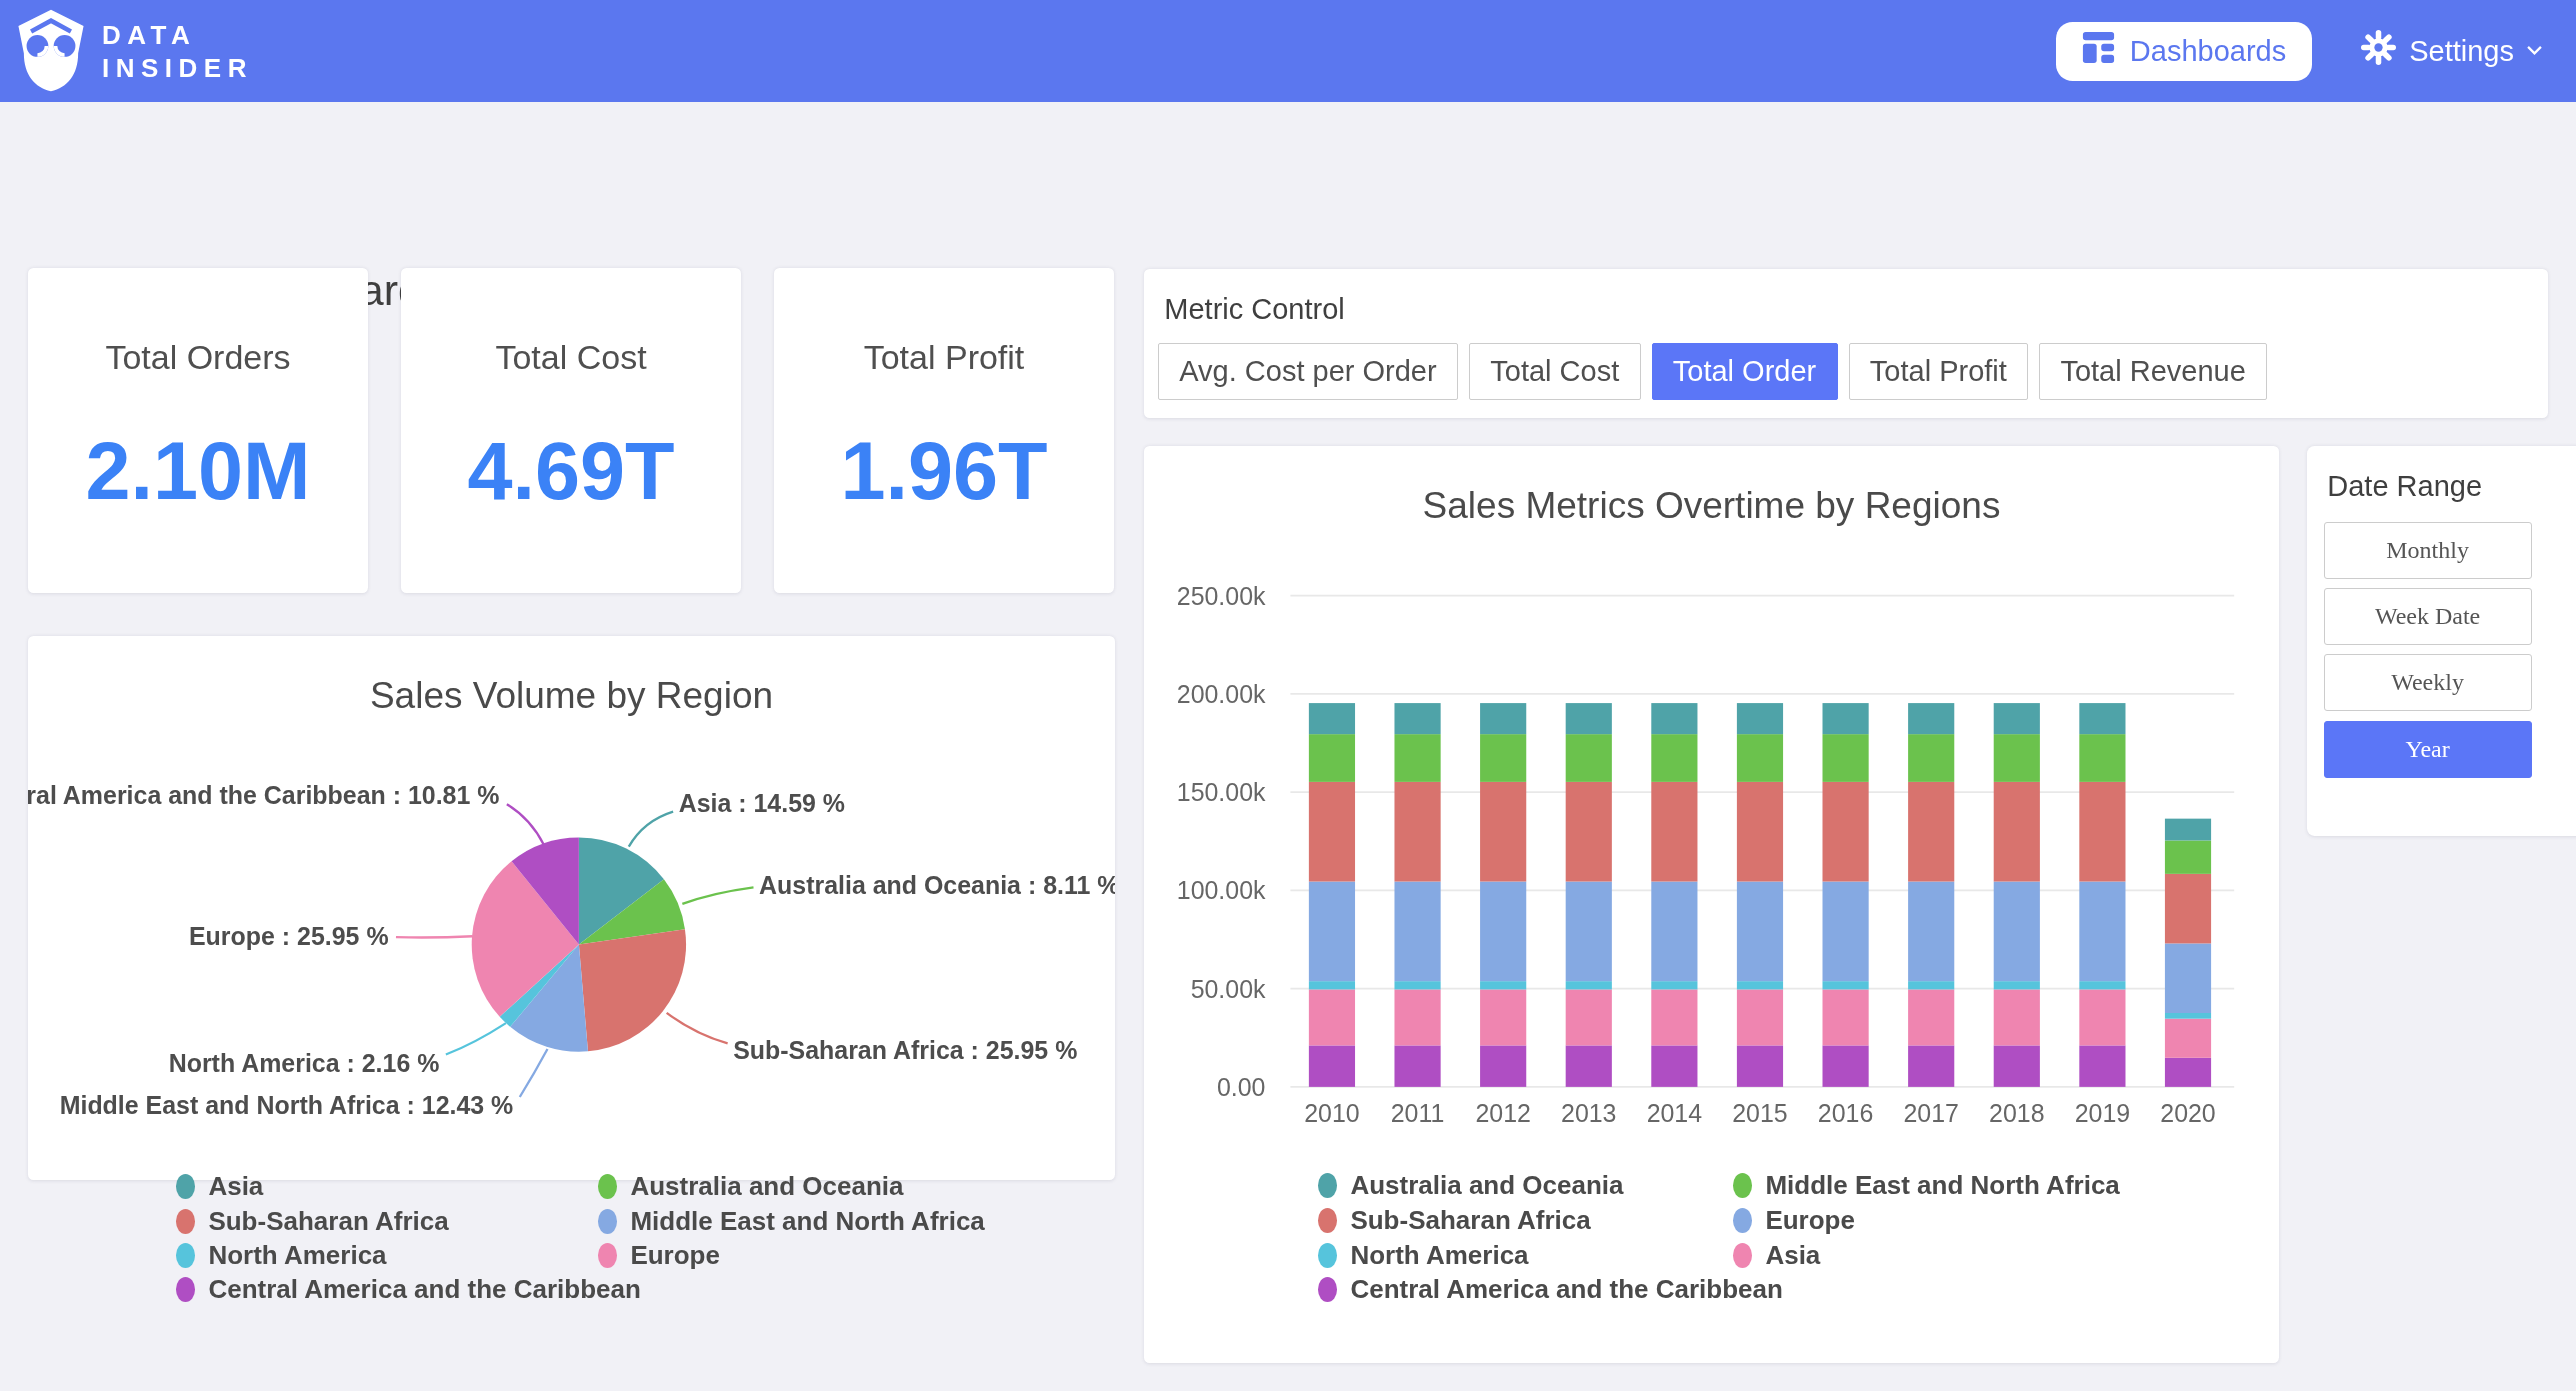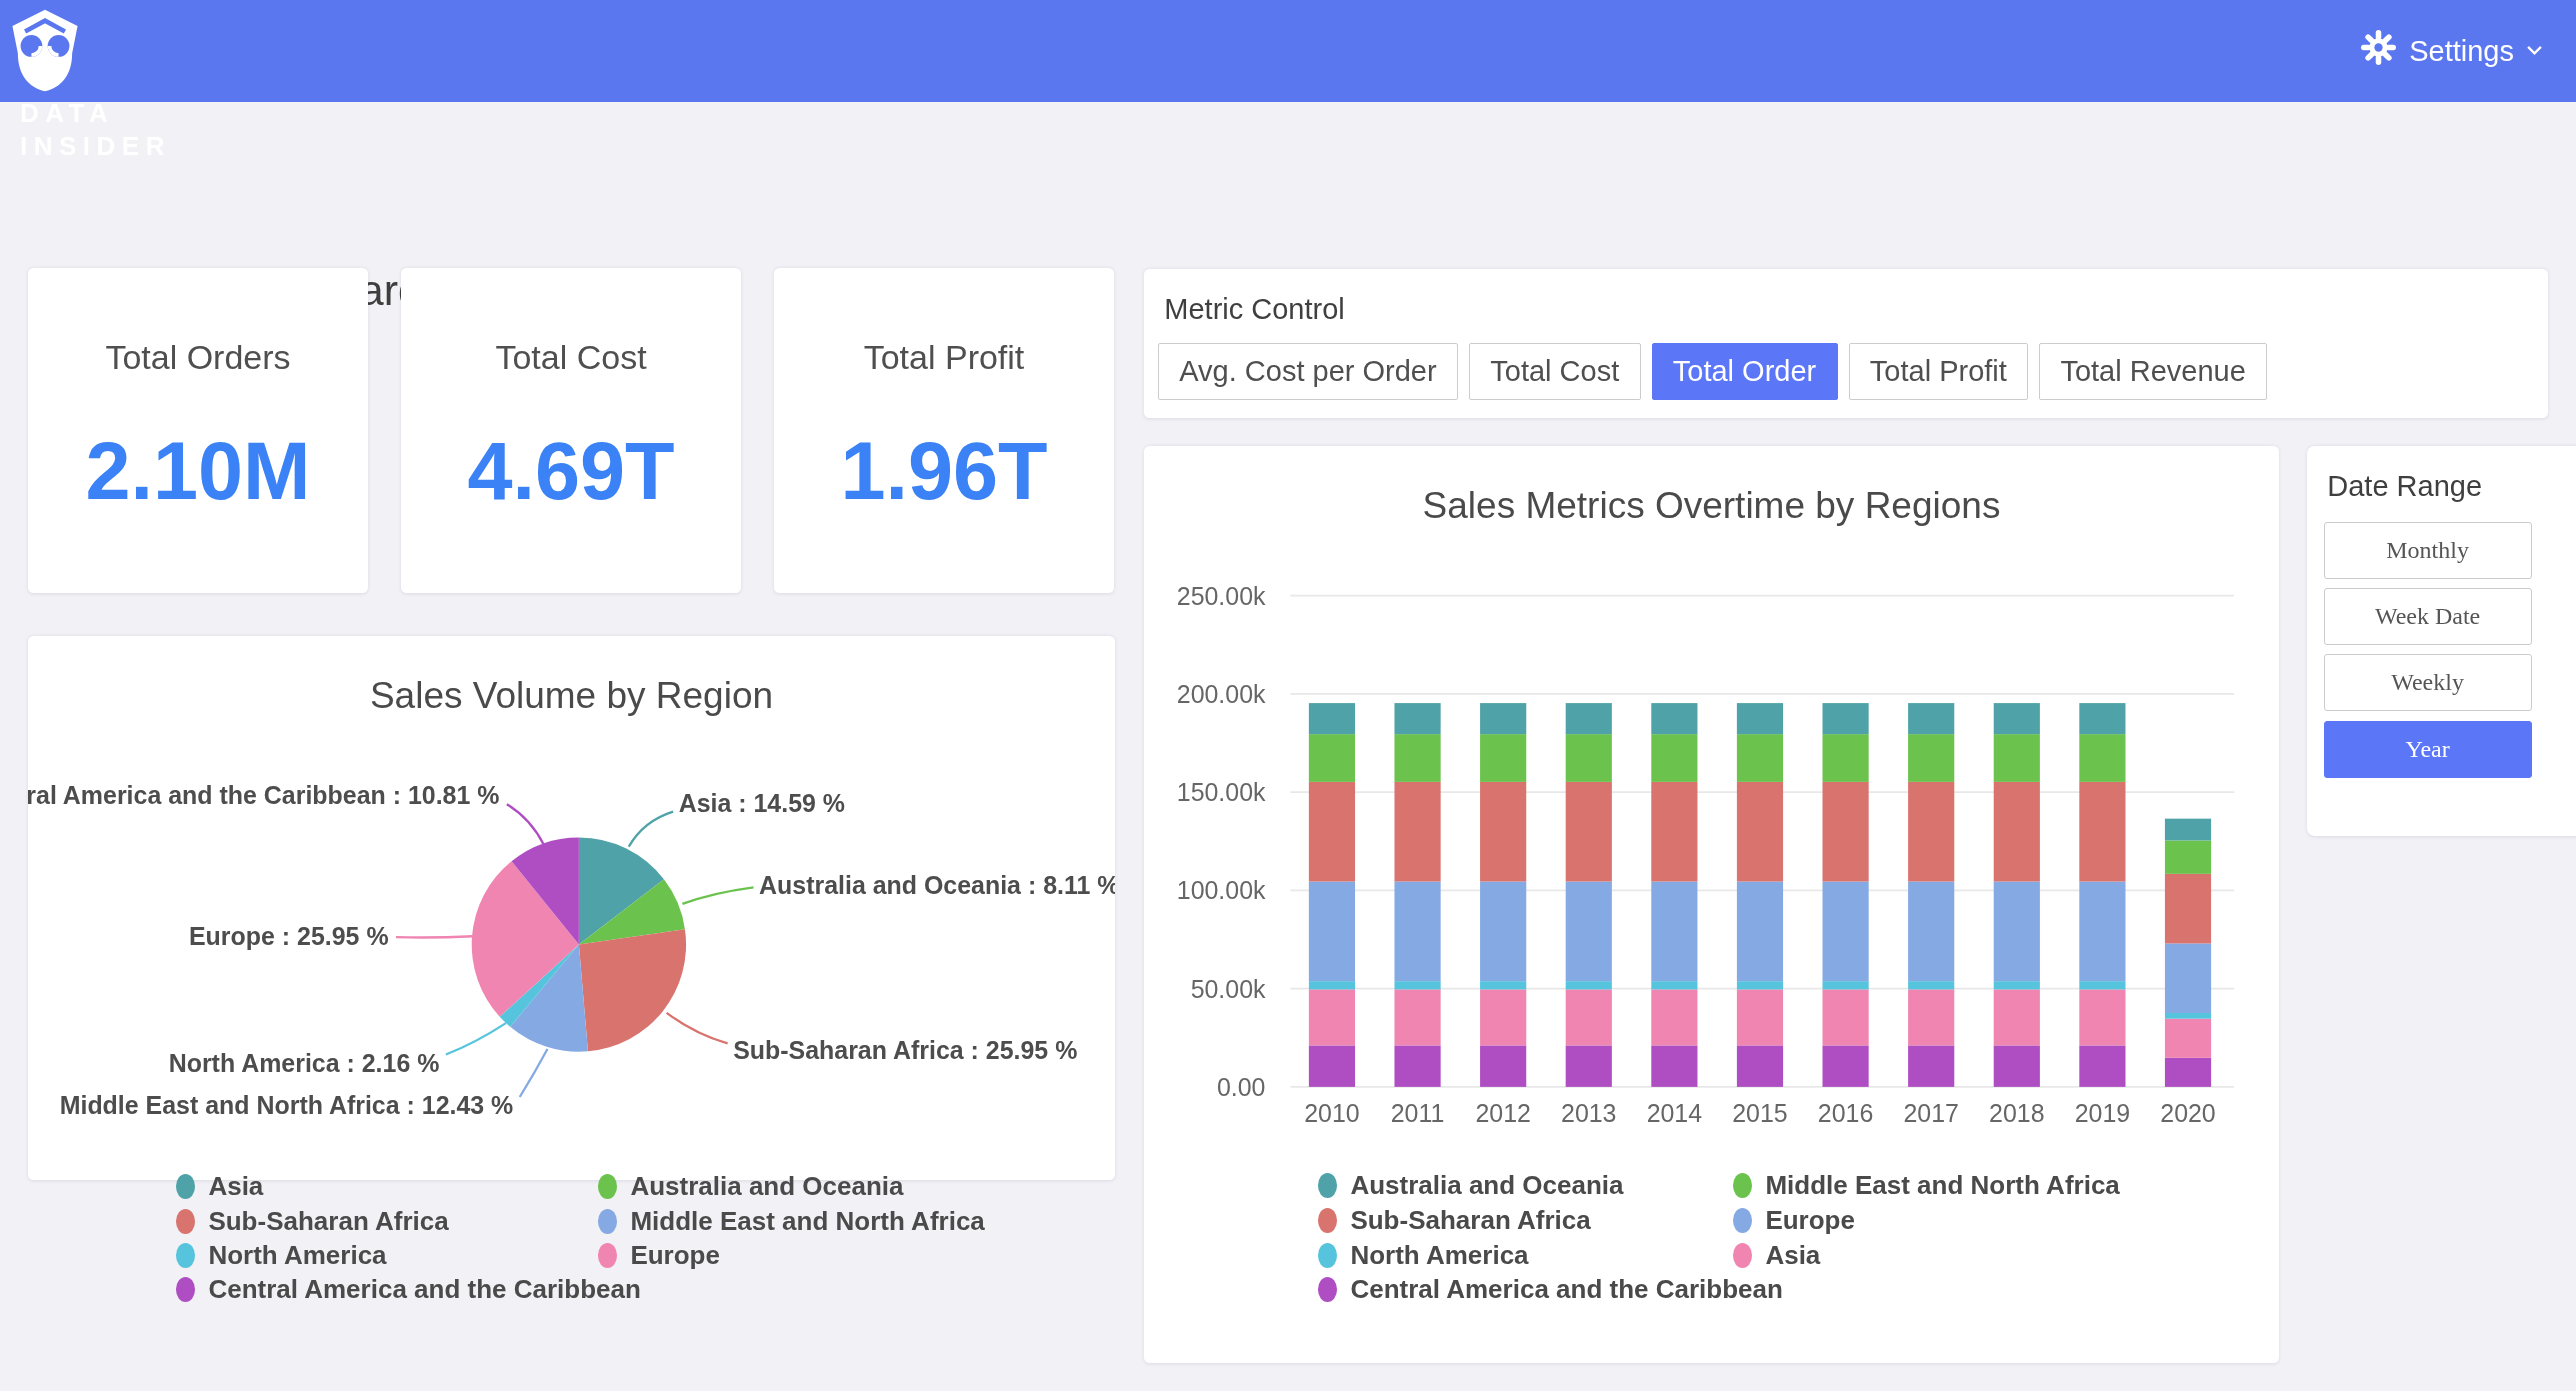--- a/index.html
+++ b/index.html
@@ -1,21 +1,21 @@
 <!DOCTYPE html>
 <html style="font-size:15px"><head>
 <meta charset="utf-8">
 <style>
   html,body{margin:0;padding:0;background:#f1f1f6;}
   body{font-family:"Liberation Sans","DejaVu Sans",sans-serif;}
   .stage{position:relative;width:2576px;height:1391px;background:#f1f1f6;overflow:hidden;}
 
   
   .navbar{position:absolute;left:0;top:0;width:2576px;height:102px;background:#5b77ef;}
-  .brand{position:absolute;left:7px;top:7.4px;display:flex;flex-direction:column;}
+  .brand{position:absolute;left:13px;top:7.4px;display:flex;align-items:center;}
   .brand-text{margin-left:13px;color:#fff;font-weight:bold;font-size:26px;letter-spacing:6.5px;line-height:33px;}
   .nav-right{position:absolute;right:28px;top:0;height:102px;display:flex;align-items:center;gap:43px;}
   .nav-pill{display:flex;align-items:center;gap:15px;background:#fff;color:#5b77ef;
     border-radius:16.6px;height:59px;padding:0 26px;font-size:29px;border:none;cursor:pointer;}
   .nav-item{display:flex;align-items:center;gap:13px;color:#fff;font-size:29px;cursor:pointer;background:none;border:none;}
   .chev{width:15px;height:9.2px;}
 
   
   .page-header{position:absolute;left:0;top:102px;width:2576px;height:166px;}
   .back-btn{position:absolute;left:28px;top:166px;width:33px;height:46px;background:none;border:none;cursor:pointer;padding:0;}
@@ -70,20 +70,31 @@
           <path d="M42 48 L46 58 L42 66 L38 58 Z" fill="#ffffff"></path>
           <path d="M20 26 L42 14 L64 26" stroke="#5b77ef" stroke-width="5" fill="none"></path>
         </svg>
       </span>
       <span class="brand-text">
         <span style="display:block">DATA</span>
         <span style="display:block">INSIDER</span>
       </span>
     </div>
     <nav class="nav-right">
+      <button class="nav-pill">
+        <span>
+          <svg width="33" height="33" viewBox="0 0 36 36">
+            <rect x="1" y="1" width="34" height="9" rx="3" fill="#5b77ef"></rect>
+            <rect x="1" y="14" width="15" height="21" rx="3" fill="#5b77ef"></rect>
+            <rect x="21" y="14" width="14" height="8" rx="3" fill="#5b77ef"></rect>
+            <rect x="21" y="26" width="14" height="9" rx="3" fill="#5b77ef"></rect>
+          </svg>
+        </span>
+        <span>Dashboards</span>
+      </button>
       <button class="nav-item">
         <span>
           <svg width="35" height="35" viewBox="0 0 38 38">
             <g fill="#fff">
               <circle cx="19" cy="19" r="10"></circle>
               <g stroke="#fff" stroke-width="6" stroke-linecap="round">
                 <line x1="19" y1="3" x2="19" y2="8"></line>
                   <line x1="19" y1="30" x2="19" y2="35"></line>
                 <line x1="3" y1="19" x2="8" y2="19"></line>
                   <line x1="30" y1="19" x2="35" y2="19"></line>

